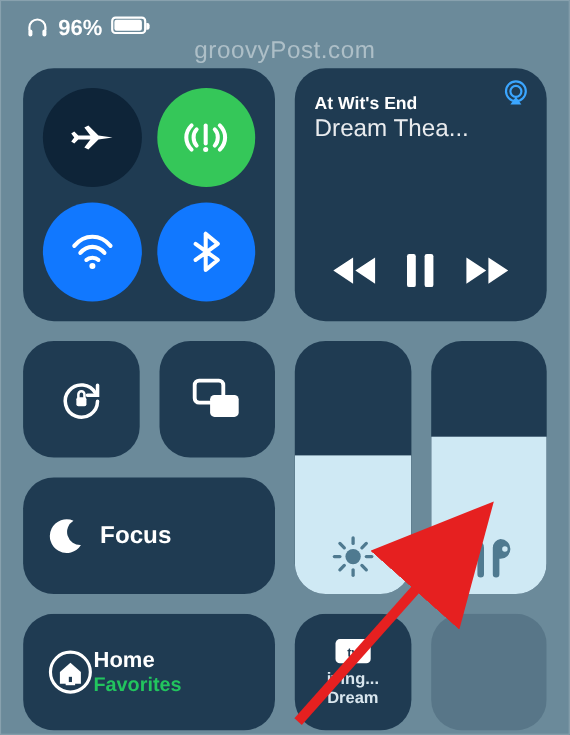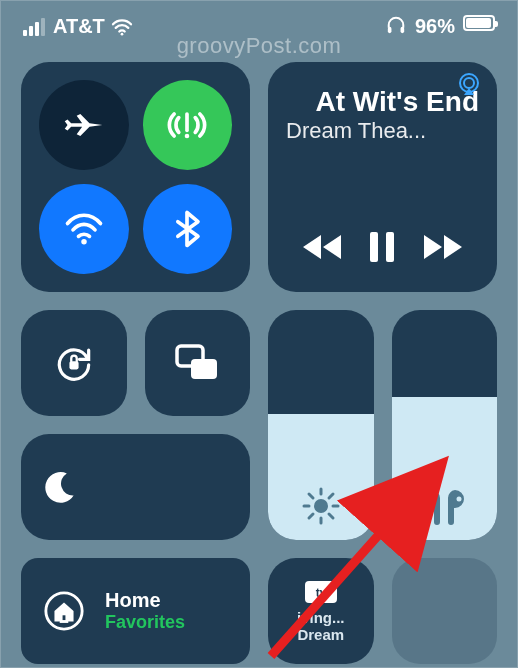--- a/index.html
+++ b/index.html
@@ -72,21 +72,21 @@
     .tg-blue { background: #1178ff; }
     .media {
       width: 230px; height: 230px;
       padding: 16px 18px 14px 18px;
       display: flex; flex-direction: column;
     }
     .airplay-badge {
       position: absolute; top: 10px; right: 14px;
       color: #3ba6ff;
     }
-    .track-title { font-size: 28px; font-weight: 700; margin-top: 8px; text-align: right;}
+    .track-title { font-size: 16px; font-weight: 700; margin-top: 8px; text-align: left;}
     .track-artist { font-size: 22px; font-weight: 400; opacity: 0.9; }
     .media-controls {
       margin-top: auto;
       display: flex; justify-content: space-around; align-items: center;
       padding: 8px 4px 10px 4px;
     }
     .mc-btn { cursor: pointer; }
     .row2 { height: 230px; }
     .small-tiles {
       width: 230px; display: flex; flex-direction: column; gap: 18px;
@@ -112,22 +112,22 @@
       position: absolute; bottom: 0; left: 0; right: 0;
       background: #cfe9f4;
     }
     .slider-icon {
       position: absolute; bottom: 14px; left: 0; right: 0;
       display: flex; justify-content: center;
       color: #4f7a90;
     }
     .row3 { height: 106px; overflow: hidden;}
     .home-tile {
-      width: 230px; background: #1f3b52; border-radius: 17px;
-      display: flex; align-items: center; gap: 20px;
+      width: 230px; background: #1f3b52; border-radius: 28px;
+      display: flex; align-items: center; gap: 0;
       padding: 0 22px; cursor: pointer;
     }
     .home-text { display: flex; flex-direction: column; }
     .home-title { font-size: 20px; font-weight: 700; }
     .home-sub { font-size: 18px; font-weight: 600; color: #22c55e; }
     .remote-tile {
       width: 106px; background: #1f3b52; border-radius: 28px;
       display: flex; flex-direction: column; align-items: center; justify-content: center;
       gap: 4px; cursor: pointer; padding: 10px;
     }
@@ -139,37 +139,20 @@
       position: absolute;
       left: 260px; top: 445px;
       width: 200px; height: 220px;
       pointer-events: none;
     }
   </style>
 </head>
 <body>
 
 <div class="status-bar">
-  <div class="status-left">
-    <span class="bars">
-      <span class="bar b1"></span>
-        <span class="bar b2"></span>
-        <span class="bar b3"></span>
-        <span class="bar b4"></span>
-    </span>
-    <span>AT&amp;T</span>
-    <span class="wifi-ico">
-      <svg width="22" height="18" viewBox="0 0 24 20" fill="none" stroke="#fff" stroke-width="2.5" stroke-linecap="round">
-        <path d="M2 7 C7 1 17 1 22 7"></path>
-          <path d="M5 11 C9 7 15 7 19 11"></path>
-          <path d="M9 15 C10.5 13.5 13.5 13.5 15 15"></path>
-        <circle cx="12" cy="18" r="1.5" fill="#fff" stroke="none"></circle>
-      </svg>
-    </span>
-  </div>
   <div class="status-right">
     <span class="headphones-ico">
       <svg width="22" height="20" viewBox="0 0 24 22" fill="none" stroke="#fff" stroke-width="2.2">
         <path d="M4 14 V11 a8 8 0 0 1 16 0 v3"></path>
         <rect x="3" y="13" width="4" height="7" rx="2" fill="#fff" stroke="none"></rect>
         <rect x="17" y="13" width="4" height="7" rx="2" fill="#fff" stroke="none"></rect>
       </svg>
     </span>
     <span>96%</span>
     <span class="battery">
@@ -258,20 +241,21 @@
           <svg width="48" height="40" viewBox="0 0 48 40" fill="none" stroke="#fff" stroke-width="3.5">
             <rect x="4" y="3" width="26" height="20" rx="4"></rect>
             <rect x="18" y="16" width="26" height="20" rx="4" fill="#fff" stroke="none"></rect>
           </svg>
         </div>
       </div>
       <div class="focus-tile">
         <svg width="34" height="34" viewBox="0 0 40 40">
             <path fill="#fff" d="M28 4 A18 18 0 1 0 36 30 A14 14 0 0 1 28 4 Z"></path>
           </svg>
+        <span class="focus-label">Focus</span>
       </div>
     </div>
     <div class="sliders">
       <div class="slider">
         <div class="slider-fill" style="height:55%"></div>
         <div class="slider-icon">
           <svg width="40" height="40" viewBox="0 0 40 40" fill="none" stroke="#4f7a90" stroke-width="3" stroke-linecap="round">
             <circle cx="20" cy="20" r="7" fill="#4f7a90" stroke="none"></circle>
             <line x1="20" y1="3" x2="20" y2="8"></line>
               <line x1="20" y1="32" x2="20" y2="37"></line>

